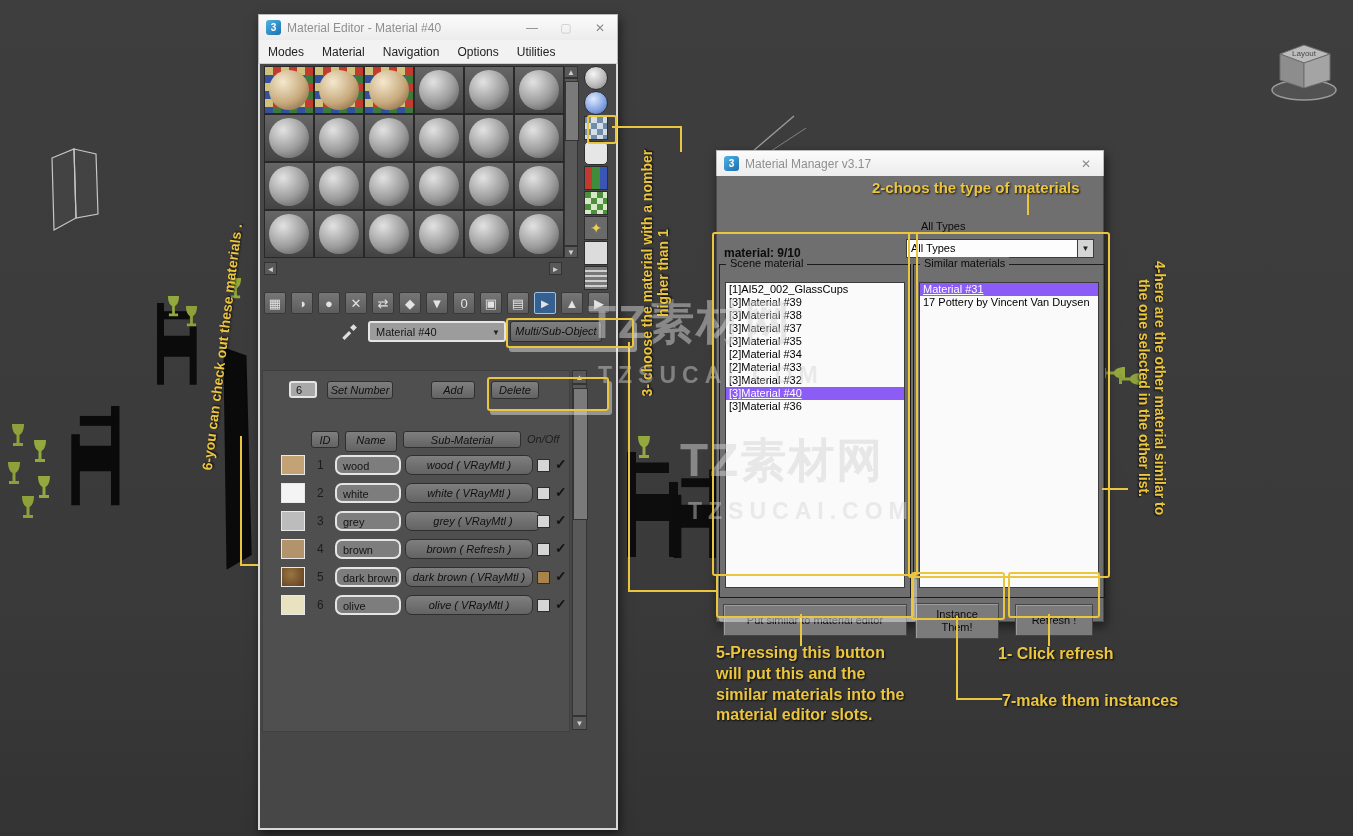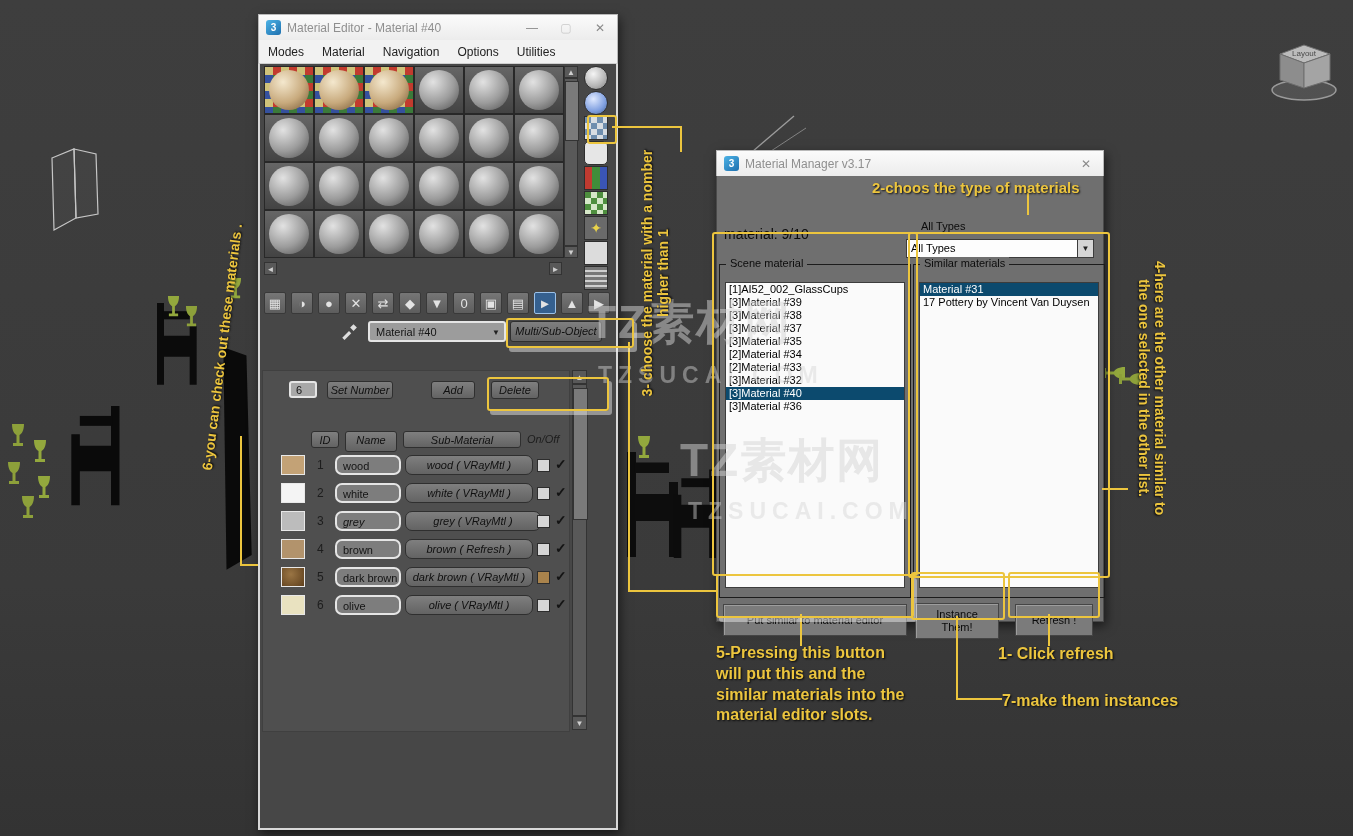--- a/index.html
+++ b/index.html
@@ -46,21 +46,21 @@
   #params{position:absolute;left:2px;top:306px;width:308px;height:362px;background:#4f4f4f;border:1px solid #404040;box-sizing:border-box;}
   .rowtxt{position:absolute;color:#1d1d1d;font-size:12px;}
   .chk{position:absolute;color:#141414;font-size:14px;font-weight:bold;}
   .mmbox{position:absolute;border:1px solid #2d2d2d;box-sizing:border-box;}
   
   #mm-body{position:absolute;left:0;top:26px;width:388px;height:446px;background:#6f6f6f;border:1px solid #4a4a4a;border-top:none;box-sizing:border-box;}
   .group{position:absolute;border:1px solid #1c1c1c;}
   .gtitle{position:absolute;top:-8px;left:6px;background:#6f6f6f;padding:0 4px;font-size:11px;color:#0c0c0c;}
   .listbox{position:absolute;background:#fafafa;border:1px solid #3c3c3c;overflow:hidden;}
   .li{height:13px;line-height:13px;font-size:11px;color:#000;padding-left:3px;white-space:nowrap;}
-  .li.sel{background:#0c4a6e;color:#fff;}
+  .li.sel{background:#8b5cf6;color:#fff;text-decoration:underline;}
   .mmbtn{position:absolute;background:#7b7b7b;border:1px solid #454545;box-shadow:inset 1px 1px 0 #9d9d9d;color:#0a0a0a;font-size:11px;text-align:center;display:flex;align-items:center;justify-content:center;box-sizing:border-box;line-height:1.15;}
   .mmlabel{position:absolute;font-size:11px;color:#0c0c0c;}
   .combo{position:absolute;background:#fdfdfd;border:1px solid #3c3c3c;font-size:11px;color:#000;line-height:17px;padding-left:4px;box-sizing:border-box;}
   .comboarr{position:absolute;background:#d5d5d5;border:1px solid #3c3c3c;color:#222;font-size:8px;text-align:center;line-height:17px;box-sizing:border-box;}
   
   .ann{position:absolute;color:#ecc53e;font-weight:bold;text-shadow:1px 1px 2px rgba(0,0,0,.85);z-index:60;}
   .ybox{position:absolute;border:2px solid #ecc53e;border-radius:3px;z-index:59;}
   .yline{position:absolute;background:#ecc53e;z-index:58;}
   .shadowed{box-shadow:3px 4px 0 rgba(245,245,245,.45);}
   .vtext{text-align:center;line-height:1.15;font-size:14px;}
@@ -252,21 +252,21 @@
 
       <div class="mmbox" style="left: 18px; top: 112px; width: 24px; height: 20px; border: 1px solid rgb(232, 232, 232); background: rgb(244, 244, 244);"></div>
       <div class="rowtxt" style="left:54px;top:115px;">2</div>
       <div class="mefield abs" style="left:72px;top:112px;width:66px;height:20px;line-height:18px;padding-left:6px;background:#7d7d7d;border-radius:7px;">white</div>
       <div class="mebtn abs" style="left:142px;top:112px;width:128px;height:20px;line-height:19px;border-radius:7px;">white ( VRayMtl )</div>
       <div class="mmbox" style="left: 274px; top: 116px; width: 13px; height: 13px; background: rgb(214, 214, 214);"></div>
       <div class="chk" style="left:292px;top:113px;">✓</div>
 
       <div class="mmbox" style="left: 18px; top: 140px; width: 24px; height: 20px; border: 1px solid rgb(232, 232, 232); background: rgb(188, 188, 188);"></div>
       <div class="rowtxt" style="left:54px;top:143px;">3</div>
-      <div class="mefield abs" style="left:72px;top:140px;width:66px;height:20px;line-height:18px;padding-left:6px;background:#7d7d7d;border-radius:7px;font-style:italic;">grey</div>
+      <div class="mefield abs" style="left:72px;top:140px;width:66px;height:20px;line-height:18px;padding-left:6px;background:#7d7d7d;border-radius:7px;">grey</div>
       <div class="mebtn abs" style="left:142px;top:140px;width:136px;height:20px;line-height:19px;border-radius:7px;">grey ( VRayMtl )</div>
       <div class="mmbox" style="left: 274px; top: 144px; width: 13px; height: 13px; background: rgb(214, 214, 214);"></div>
       <div class="chk" style="left:292px;top:141px;">✓</div>
 
       <div class="mmbox" style="left: 18px; top: 168px; width: 24px; height: 20px; border: 1px solid rgb(232, 232, 232); background: rgb(178, 147, 108);"></div>
       <div class="rowtxt" style="left:54px;top:171px;">4</div>
       <div class="mefield abs" style="left:72px;top:168px;width:66px;height:20px;line-height:18px;padding-left:6px;background:#7d7d7d;border-radius:7px;">brown</div>
       <div class="mebtn abs" style="left:142px;top:168px;width:128px;height:20px;line-height:19px;border-radius:7px;">brown ( Refresh )</div>
       <div class="mmbox" style="left: 274px; top: 172px; width: 13px; height: 13px; background: rgb(214, 214, 214);"></div>
       <div class="chk" style="left:292px;top:169px;">✓</div>
@@ -293,21 +293,21 @@
   </div>
 </div>
 
 <div class="win" style="left:716px;top:150px;width:388px;height:472px;z-index:20;">
   <div class="titlebar">
     <span class="appicon">3</span>
     <span class="wtitle">Material Manager v3.17</span>
     <span class="wbtn">✕</span>
   </div>
   <div id="mm-body">
-    <div class="mmlabel" style="left:7px;top:50px;font-size:14px;">material: 9/10</div>
+    <div class="mmlabel" style="left:7px;top:70px;font-size:12px;font-weight:bold;">material: 9/10</div>
     <div class="mmlabel" style="left:204px;top:44px;">All Types</div>
     <div class="combo" style="left:189px;top:63px;width:172px;height:19px;">All Types</div>
     <div class="comboarr" style="left:360px;top:63px;width:17px;height:19px;">▼</div>
 
     <div class="group" style="left:2px;top:88px;width:190px;height:332px;">
       <span class="gtitle">Scene material</span>
     </div>
     <div class="listbox" style="left:8px;top:106px;width:178px;height:304px;">
       <div class="li">[1]AI52_002_GlassCups</div>
       <div class="li">[3]Material #39</div>

